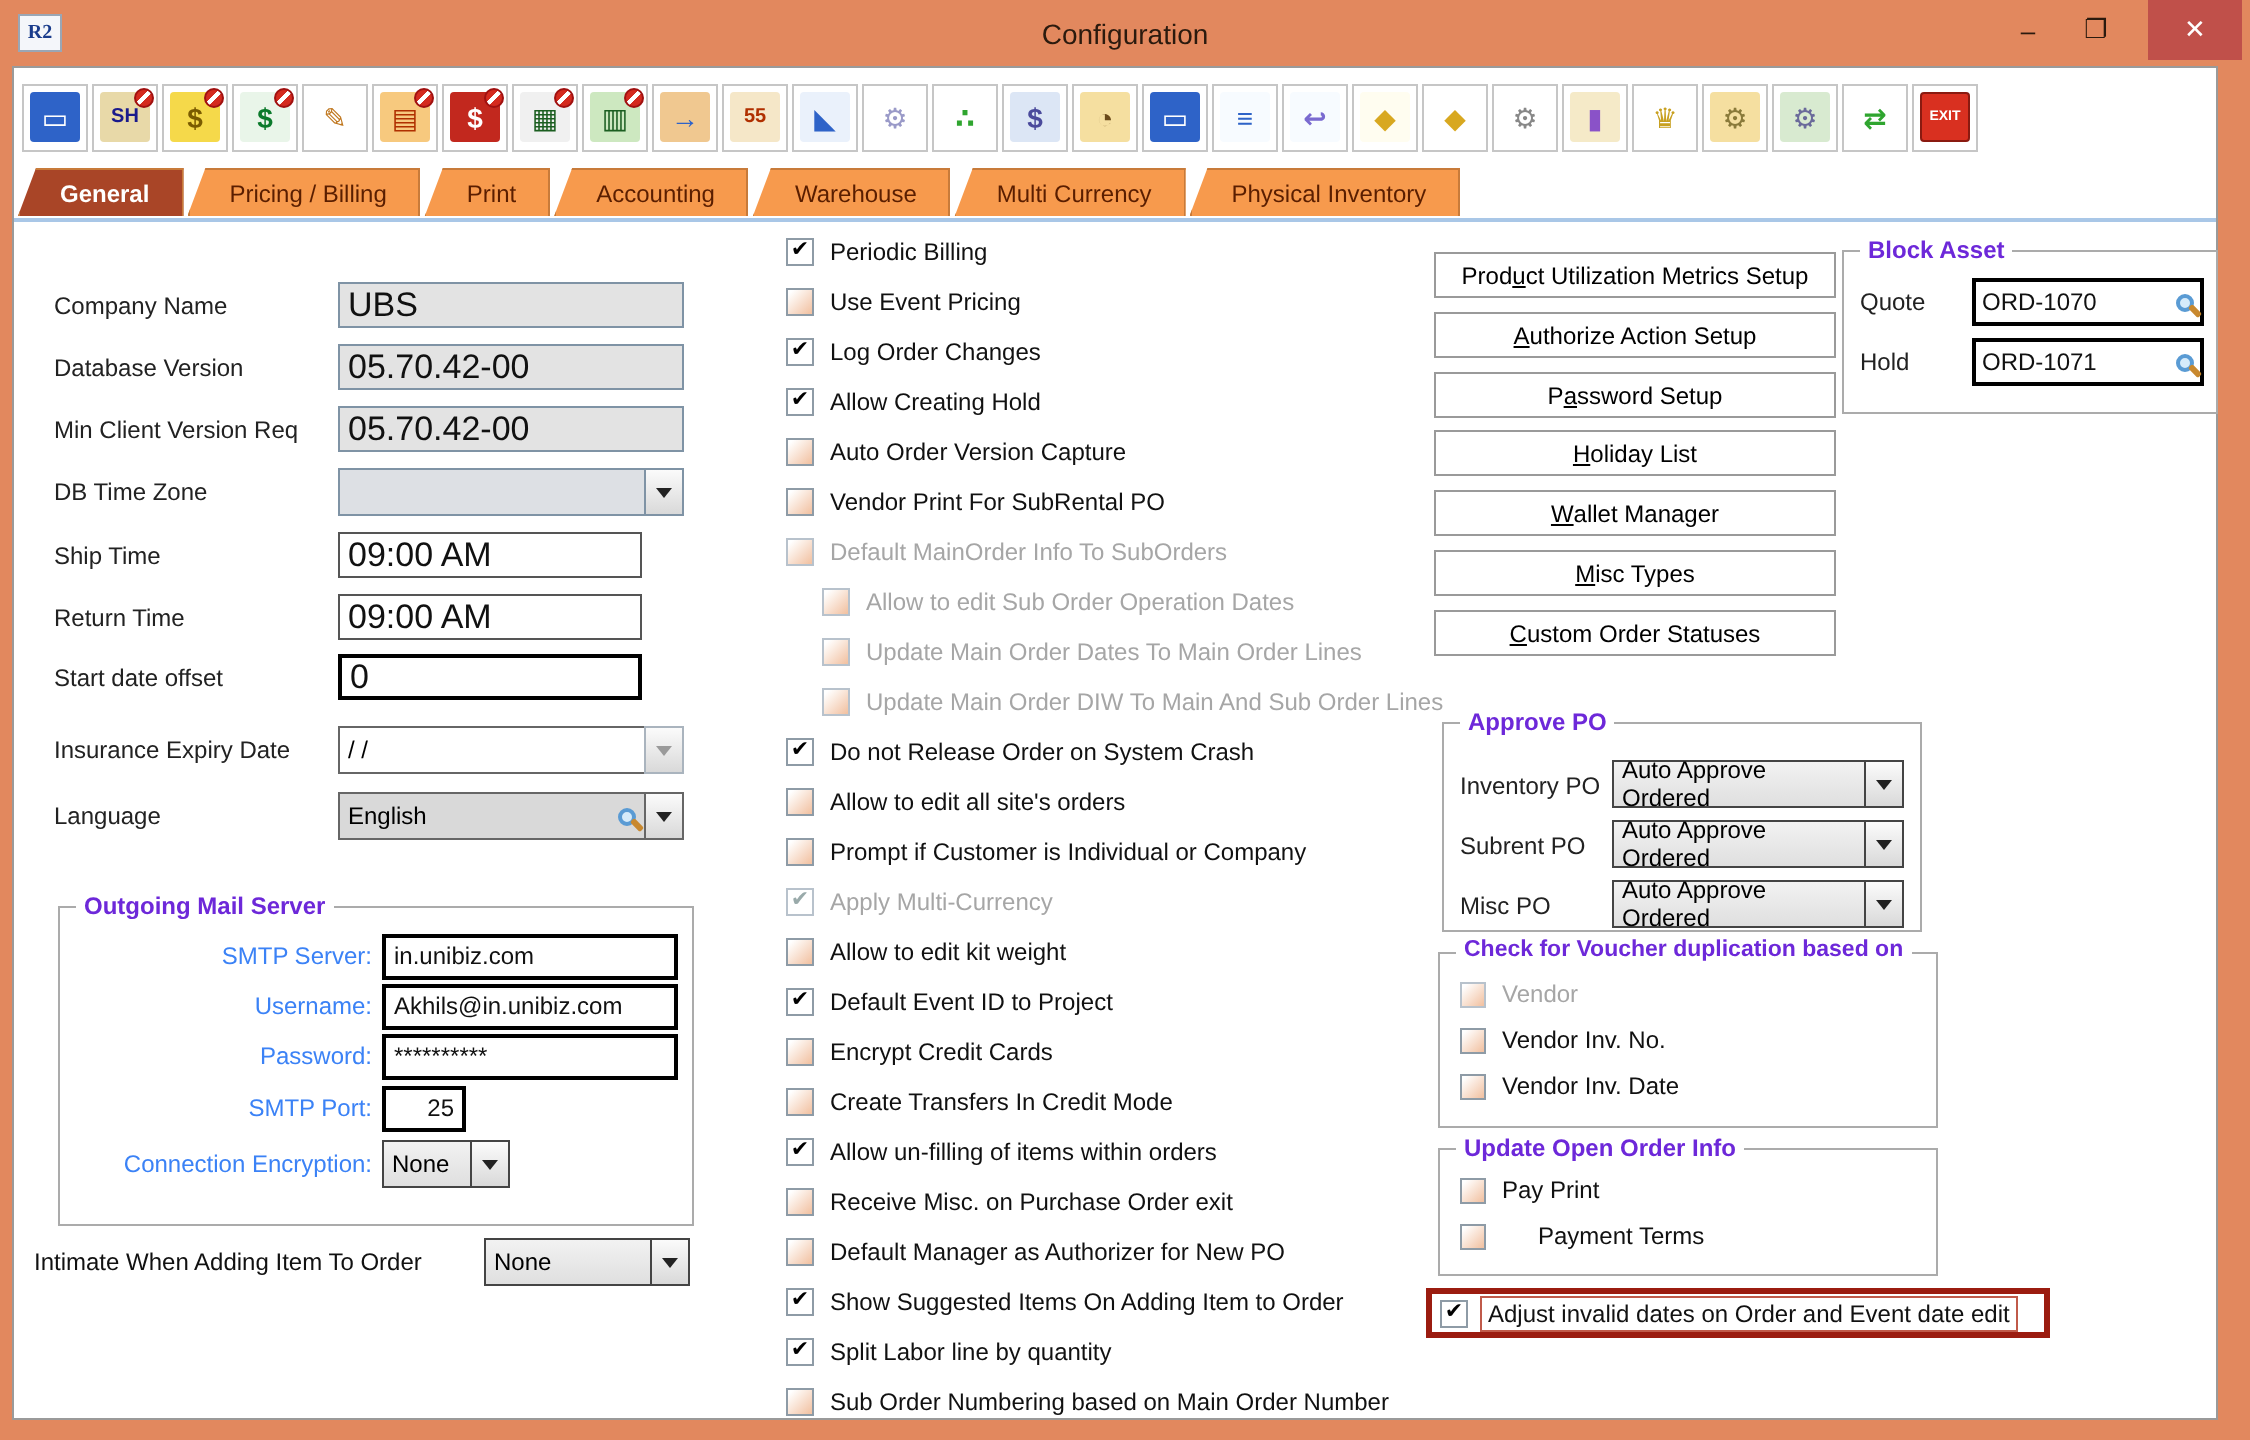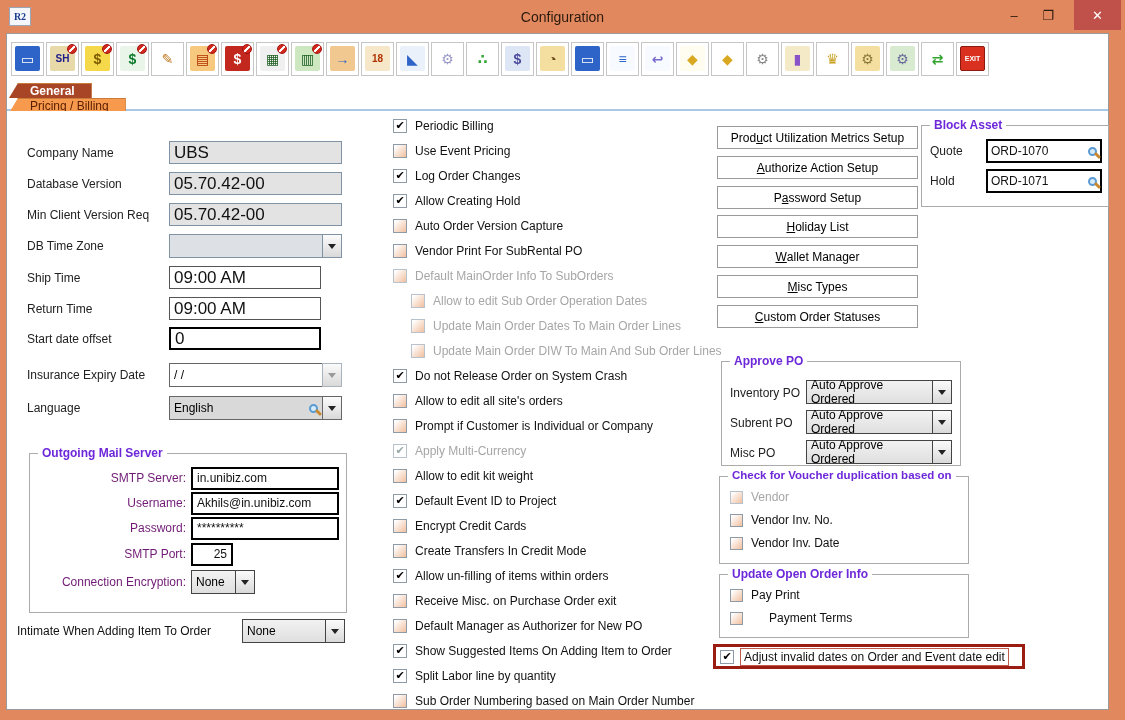--- a/index.html
+++ b/index.html
@@ -24,21 +24,21 @@
   .toolbar{height:49px;background:#fff;display:flex;align-items:center;padding-left:4px;}
   .tbtn{width:33px;height:34px;border:1px solid #C6C6C6;background:#fff;margin-right:2px;position:relative;
         display:flex;align-items:center;justify-content:center;cursor:pointer;}
   .tile{width:25px;height:25px;border-radius:2px;display:flex;align-items:center;justify-content:center;
         font-size:14px;font-weight:bold;line-height:1;}
   .tile.exit{font-size:7px;letter-spacing:0;border:1px solid #8A1A10;}
   .badge{position:absolute;top:1px;right:1px;width:10px;height:10px;border-radius:50%;border:1px solid #A01010;
          background:linear-gradient(135deg,#D42A1E 40%,#fff 40%,#fff 58%,#D42A1E 58%);}
 
   
-  .tabstrip{height:28px;display:flex;align-items:flex-start;padding-left:2px;border-bottom:2px solid #A9C7E7;background:#fff;flex-direction:column;}
+  .tabstrip{height:28px;display:flex;align-items:center;padding-left:2px;border-bottom:2px solid #A9C7E7;background:#fff;}
   .tab{height:24px;display:flex;align-items:center;padding:0 16px 0 20px;font-size:12px;color:#5A1E00;
        background:#F79A4D;border:1px solid #C87B3A;border-bottom:none;margin-right:2px;cursor:pointer;
        clip-path:polygon(9px 0,100% 0,100% 100%,0 100%);}
   .tab.active{background:#A94527;color:#fff;font-weight:bold;}
 
   
   .content{position:relative;flex:1;background:#fff;font-size:12px;color:#111;}
 
   
   .lrow{position:absolute;height:23px;display:flex;align-items:center;}
@@ -53,21 +53,21 @@
   .tri.dis{border-top-color:#9a9a9a;}
   .mag{width:9px;height:9px;border:2px solid #5A9BD4;border-radius:50%;position:relative;background:#D6EBFA;flex:none;}
   .mag::after{content:'';position:absolute;width:7px;height:3px;background:#C8882E;transform:rotate(45deg);right:-6px;bottom:-3px;border-radius:1px;}
 
   
   .group{position:absolute;border:1px solid #ABABAB;background:#fff;}
   .gtitle{position:absolute;top:-8px;left:8px;background:#fff;padding:0 4px;font-weight:bold;font-size:12px;color:#6d28d9;white-space:nowrap;}
 
   
   .mrow{position:absolute;height:24px;display:flex;align-items:center;}
-  .mlabel{position:absolute;left:0;width:148px;text-align:right;color:#701a75;}
+  .mlabel{position:absolute;left:0;width:148px;text-align:right;color:#3b82f6;}
   .mfield{position:absolute;left:153px;height:23px;border:2px solid #000;background:#fff;display:flex;align-items:center;padding:0 4px;font-size:12px;}
 
   
   .cbrow{display:flex;align-items:center;cursor:pointer;}
   .cb{width:14px;height:14px;border:1px solid #8E9BA6;flex:none;margin-right:8px;
       background:linear-gradient(135deg,#ffffff 10%,#F2C3A4 95%);display:flex;align-items:center;justify-content:center;
       font-size:11px;font-weight:bold;color:#000;line-height:1;}
   .cb.checked{background:#fff;}
   .cbrow.disabled{color:#A6A6A6;}
   .cbrow.disabled .cb{border-color:#B8C2CC;color:#9aa;}
@@ -152,21 +152,21 @@
           <span class="badge"></span>
         </div>
         <div class="tbtn">
           <span class="tile" style="background: rgb(205, 232, 192); color: rgb(27, 94, 32);">▥</span>
           <span class="badge"></span>
         </div>
         <div class="tbtn">
           <span class="tile" style="background: rgb(240, 200, 144); color: rgb(46, 99, 200);">→</span>
         </div>
         <div class="tbtn">
-          <span class="tile" style="background: rgb(245, 231, 200); color: rgb(176, 48, 0); font-size: 10px;">18</span>
+          <span class="tile" style="background: rgb(245, 231, 200); color: rgb(176, 48, 0); font-size: 10px;">55</span>
         </div>
         <div class="tbtn">
           <span class="tile" style="background: rgb(234, 241, 251); color: rgb(46, 99, 200);">◣</span>
         </div>
         <div class="tbtn">
           <span class="tile" style="background: rgb(255, 255, 255); color: rgb(154, 154, 200);">⚙</span>
         </div>
         <div class="tbtn">
           <span class="tile" style="background: rgb(255, 255, 255); color: rgb(47, 165, 47);">∴</span>
         </div>

